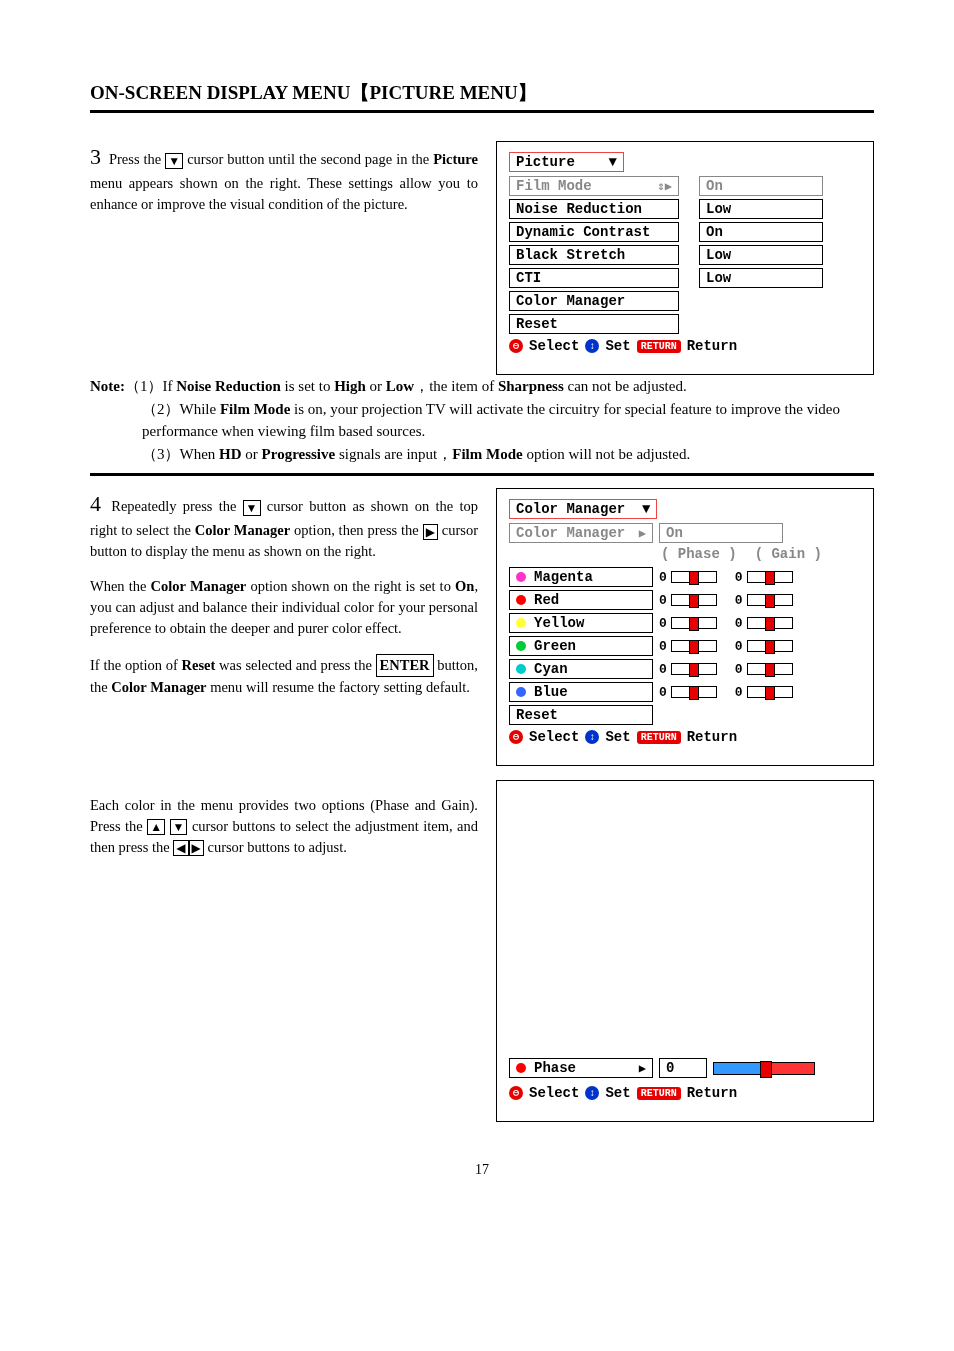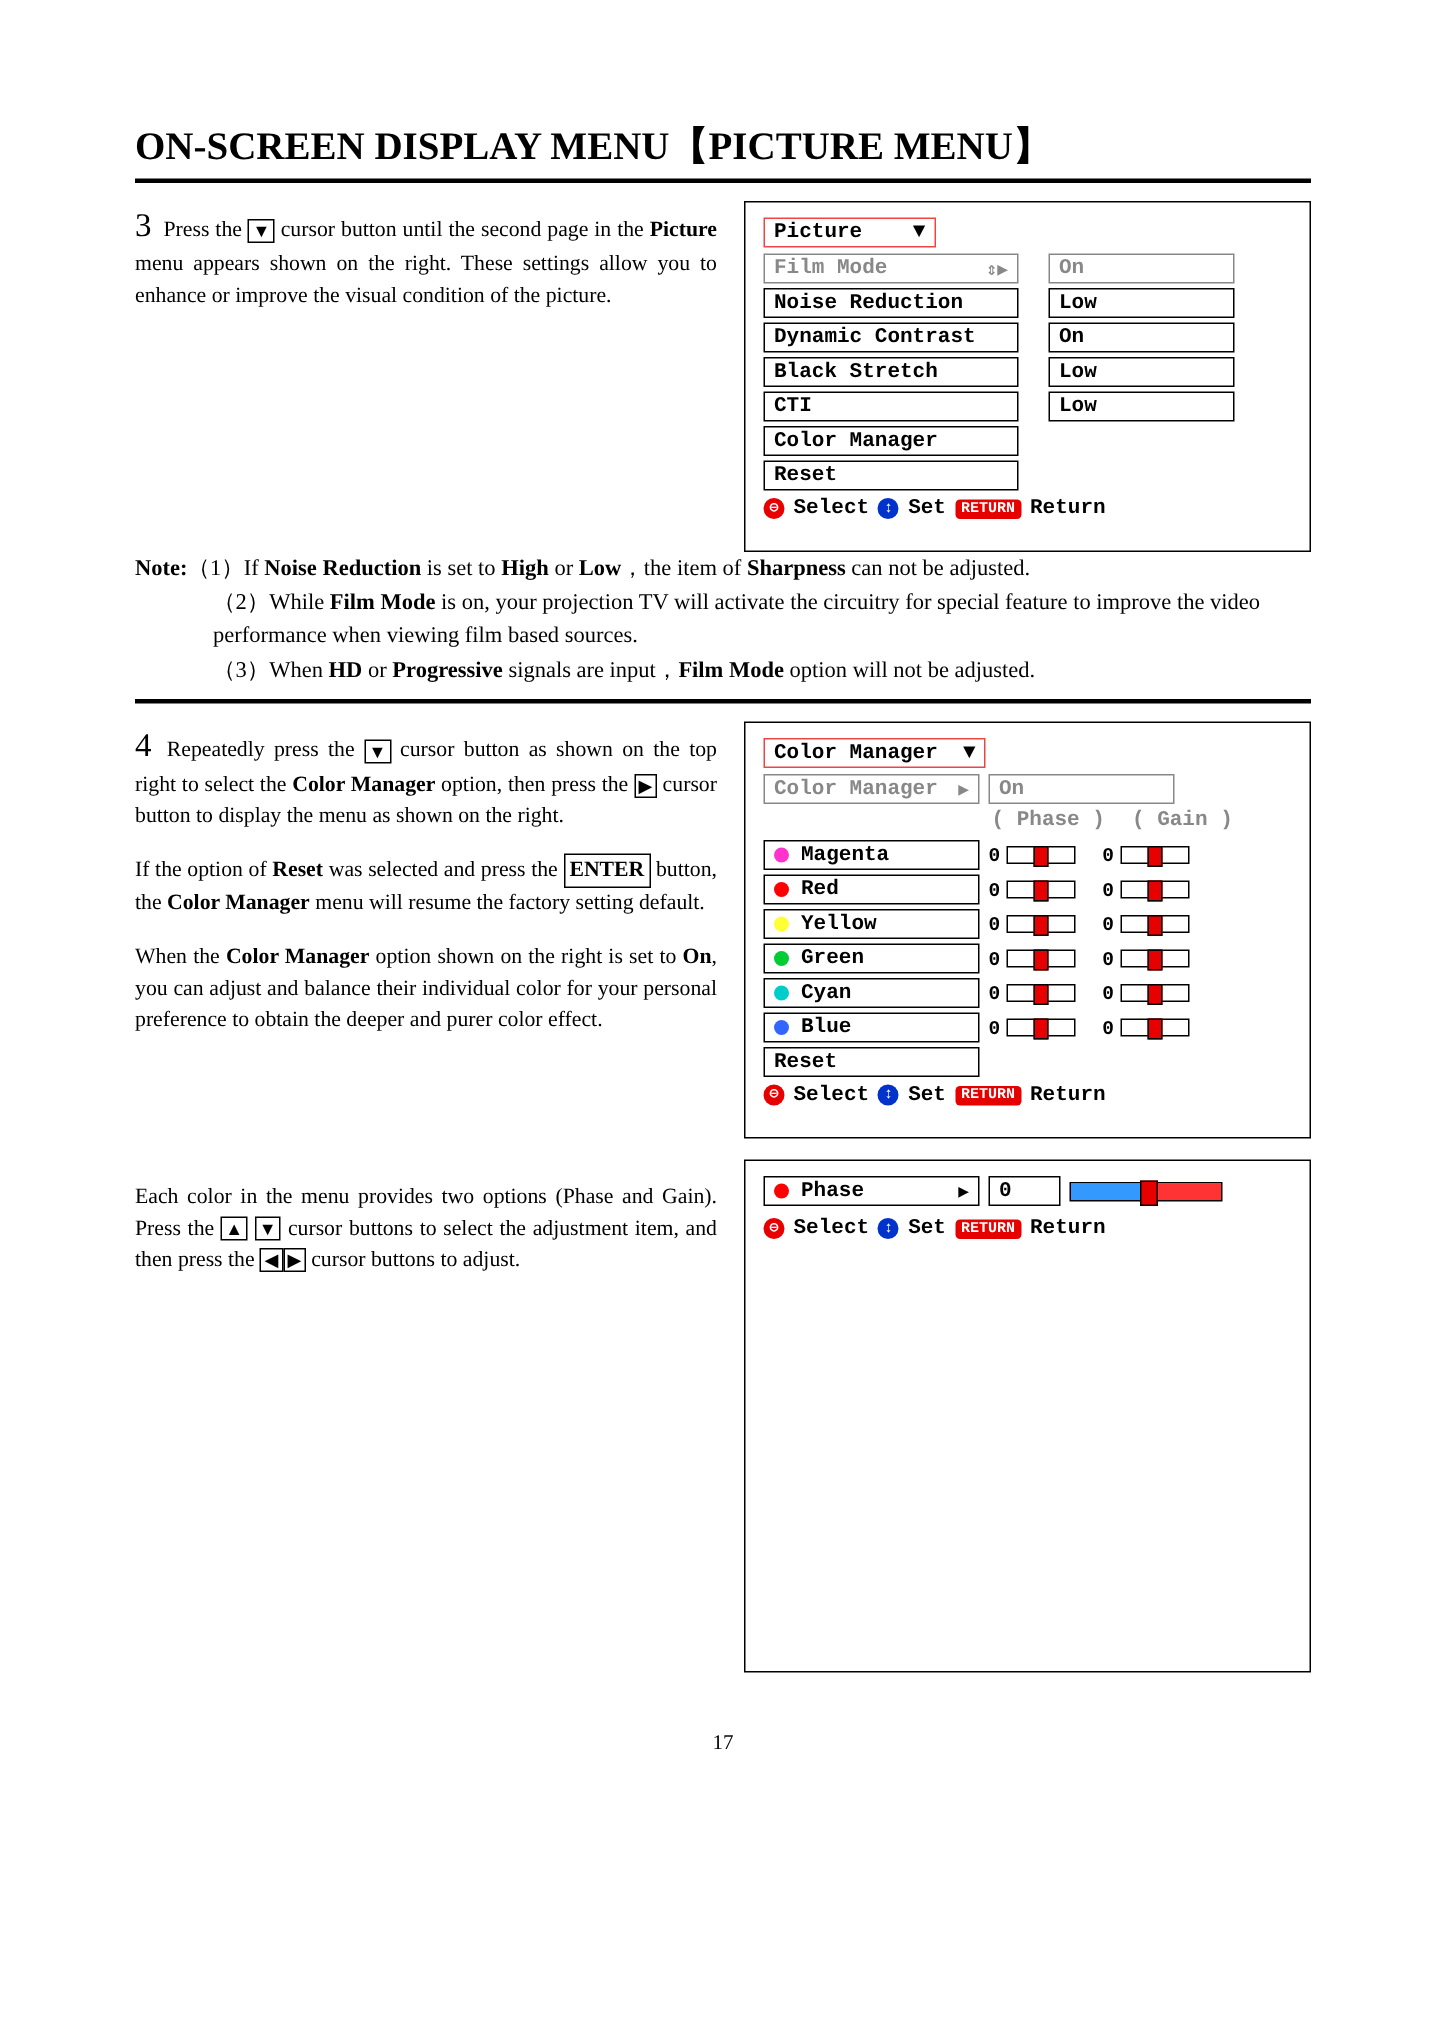--- a/index.html
+++ b/index.html
@@ -6,25 +6,25 @@
     margin: 0;
     padding: 0;
     font-family: "Times New Roman", serif;
     background: #fff;
     width: 954px;
   }
   .page {
     padding: 80px 80px 40px 90px;
   }
   .title {
-    font-size: 26px;
+    font-size: 19px;
     font-weight: bold;
     border-bottom: 3px solid #000;
     padding-bottom: 4px;
-    margin-bottom: 12px;
+    margin-bottom: 28px;
   }
   .section-divider {
     border-top: 3px solid #000;
     margin: 8px 0 12px 0;
   }
   .row {
     display: flex;
     align-items: flex-start;
   }
   .instr-col {
@@ -218,21 +218,21 @@
   }
   .tri {
     font-size: 12px;
     margin-left: auto;
     padding-left: 6px;
   }
   .osd-box.tall {
     min-height: 310px;
     display: flex;
     flex-direction: column;
-    justify-content: flex-start;
+    justify-content: flex-end;
   }
   .color-left {
     flex: 0 0 130px;
   }
   .color-left .osd-left-inner {
     justify-content: flex-start;
   }
   .color-right {
     flex: 1;
     display: flex;
@@ -321,22 +321,22 @@
     <b>Note:</b><span>（1）If </span><b>Noise Reduction</b><span> is set to </span><b>High</b><span> or </span><b>Low</b><span>，the item of </span><b>Sharpness</b><span> can not be adjusted.</span>
     <div class="indent"><span>（2）While </span><b>Film Mode</b><span> is on, your projection TV will activate the circuitry for special feature to improve the video performance when viewing film based sources.</span></div>
     <div class="indent"><span>（3）When </span><b>HD</b><span> or </span><b>Progressive</b><span> signals are input，</span><b>Film Mode</b><span> option will not be adjusted.</span></div>
   </div>
 
   <div class="section-divider"></div>
 
   <div class="row">
     <div class="instr-col">
       <p style="margin-top:0"><span class="big-num">4</span><span> Repeatedly press the </span><span class="key-box">▼</span><span> cursor button as shown on the top right to select the </span><b>Color Manager</b><span> option, then press the </span><span class="key-box">▶</span><span> cursor button to display the menu as shown on the right.</span></p>
+      <p><span>When the </span><b>Color Manager</b><span> option shown on the right is set to </span><b>On</b><span>, you can adjust and balance their individual color for your personal preference to obtain the deeper and purer color effect.</span></p>
       <p><span>If the option of </span><b>Reset</b><span> was selected and press the </span><span class="boxed-word">ENTER</span><span> button, the </span><b>Color Manager</b><span> menu will resume the factory setting default.</span></p>
-      <p><span>When the </span><b>Color Manager</b><span> option shown on the right is set to </span><b>On</b><span>, you can adjust and balance their individual color for your personal preference to obtain the deeper and purer color effect.</span></p>
     </div>
     <div class="osd-box">
       <div class="osd-header"><span>Color Manager</span>&nbsp;&nbsp;▼</div>
       <div class="osd-row">
         <div class="color-left">
             <div class="osd-left-inner gray">
               <span>Color Manager</span>
               <span class="tri">▶</span>
             </div>
           </div>

